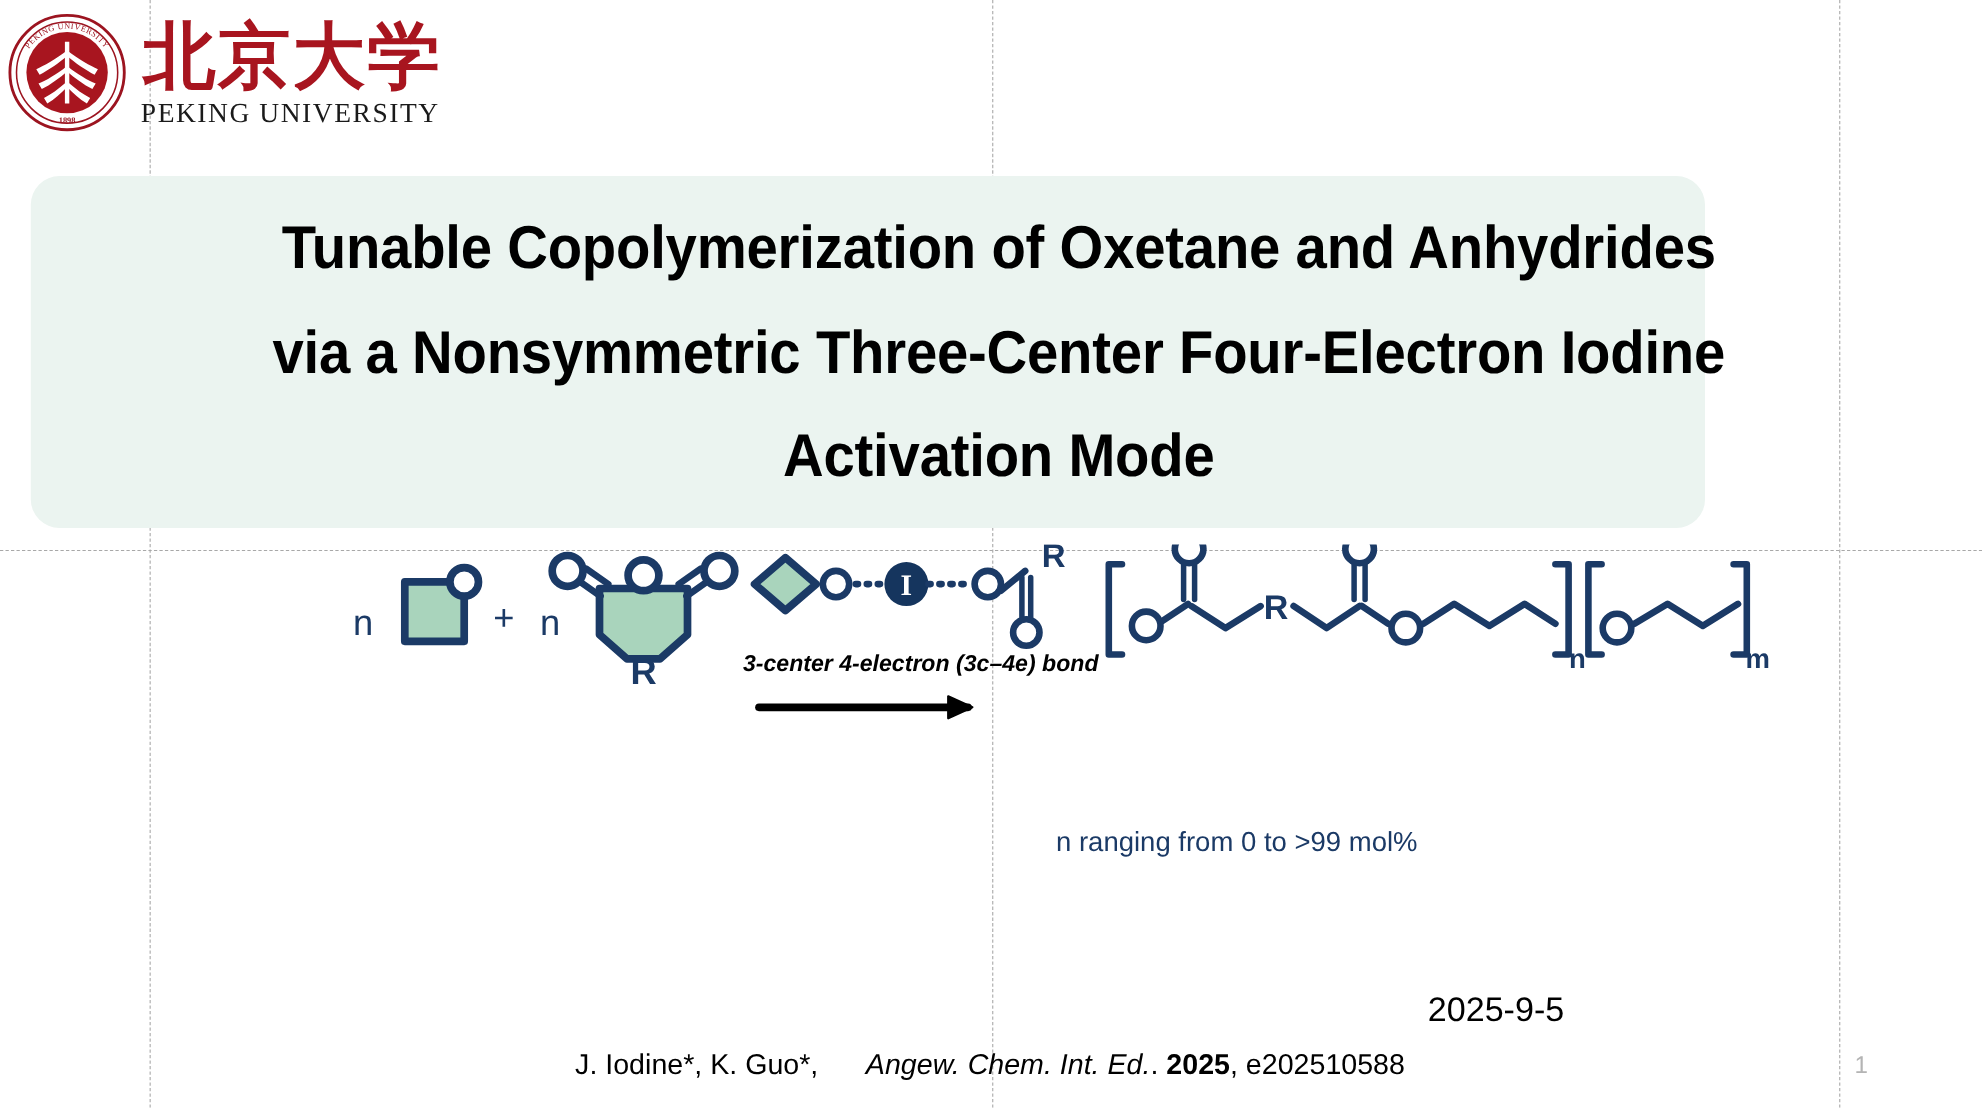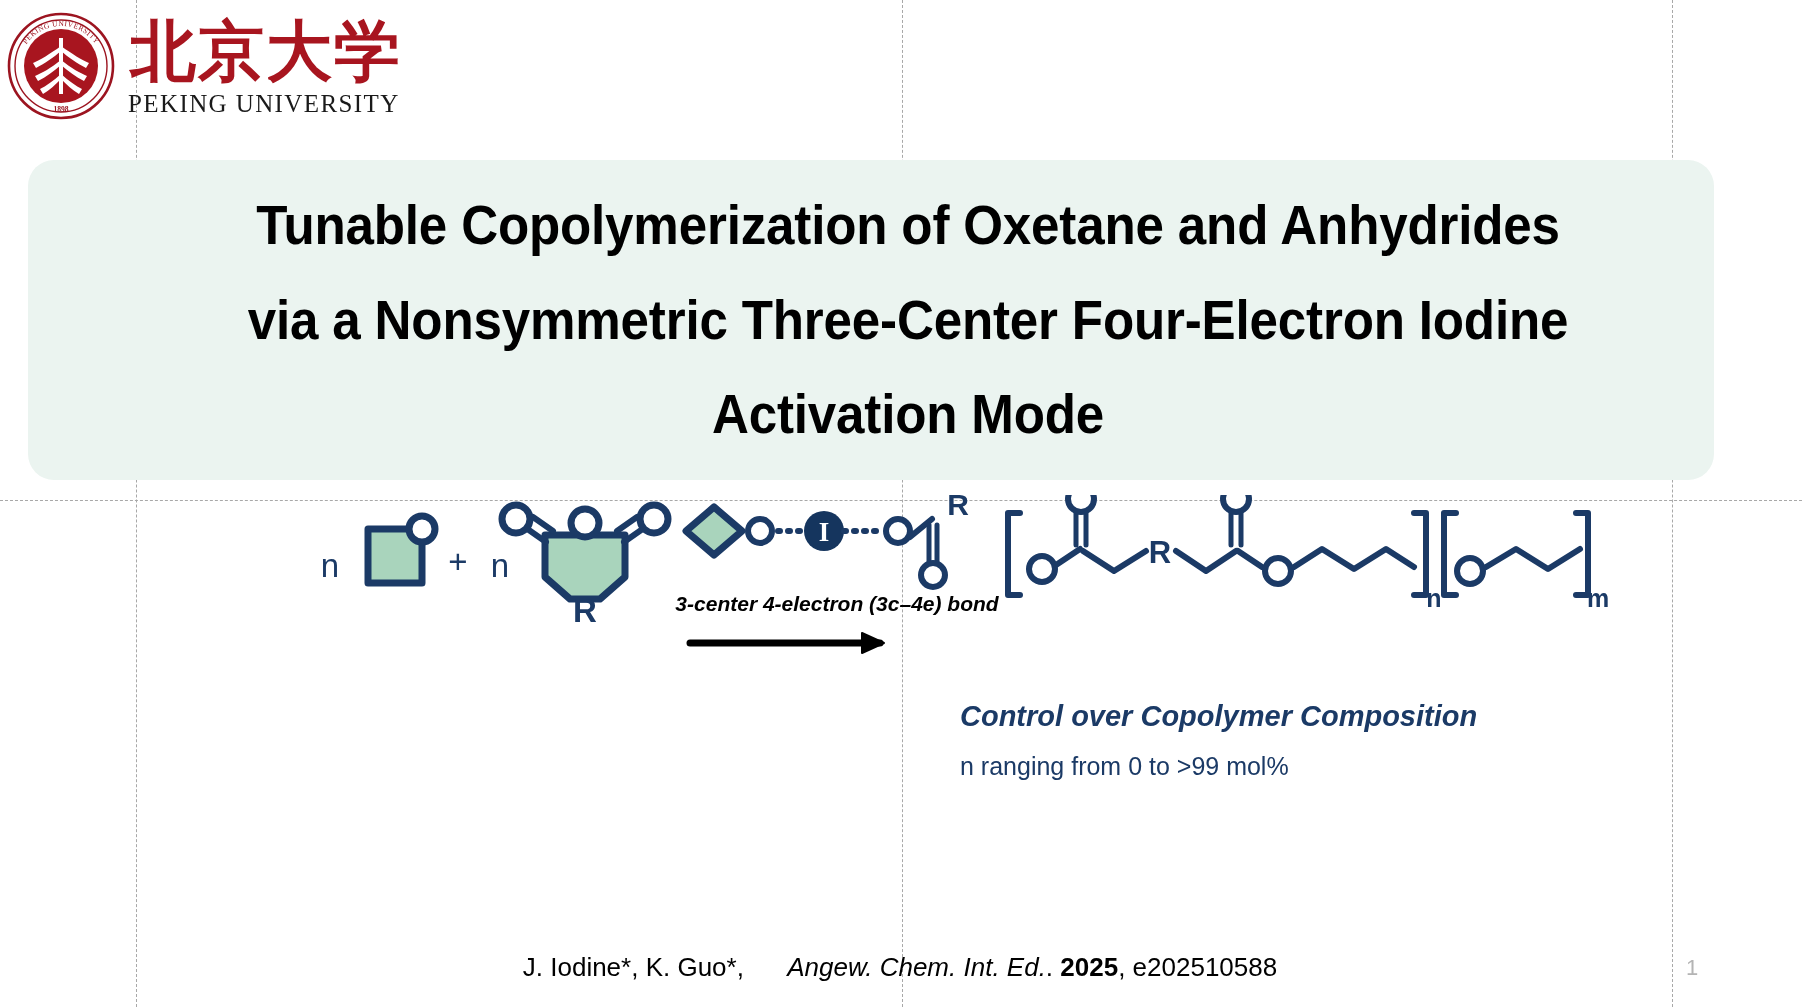--- a/index.html
+++ b/index.html
@@ -14,21 +14,21 @@
 
   
   .logo-area{position:absolute;left:0;top:2px;width:430px;height:128px;}
   .seal{position:absolute;left:6px;top:8px;width:110px;height:112px;}
   .pku-cn{position:absolute;left:128px;top:6px;width:290px;height:84px;}
   .pku-en{position:absolute;left:128px;top:88px;width:250px;height:30px;
           font-family:"Liberation Serif","DejaVu Serif",serif;
           font-size:25px;letter-spacing:1.4px;color:#1a1a1a;white-space:nowrap;}
 
   
-  .title-box{position:absolute;left:28px;top:160px;width:1686px;height:320px;
+  .title-box{position:absolute;left:28px;top:160px;width:1522px;height:320px;
              background:#ebf4f0;border-radius:26px;}
   .title-text{position:absolute;left:60px;top:0;width:1640px;height:320px;
               display:flex;align-items:center;justify-content:center;
               text-align:center;font-weight:bold;font-size:55px;line-height:1.72;
               color:#000;letter-spacing:-0.2px;
               font-family:"Liberation Sans","DejaVu Sans",sans-serif;
               transform:scaleX(0.93);transform-origin:center center;}
 
   
   .scheme{position:absolute;left:0;top:495px;width:1802px;height:260px;}
@@ -169,22 +169,22 @@
           <circle cx="460" cy="76" r="13" fill="#ffffff" stroke="#1b3a66" stroke-width="6"></circle>
           <path d="M476 72 L506 54 L538 74 L570 54" stroke-width="6"></path>
           <path d="M566 18 L578 18 L578 100 L566 100" stroke-width="6"></path>
           <text x="588" y="112" fill="#1b3a66" stroke="none" font-family="'Liberation Sans',sans-serif" font-size="25" font-weight="bold" text-anchor="middle">m</text>
         </g>
       </g>
     </svg>
   </div>
 
   <div class="cap-3c4e">3-center 4-electron (3c–4e) bond</div>
-  <div class="cap-ctrl">Control over Copolymer Composition</div>
   <div class="cap-range">n ranging from 0 to &gt;99 mol%</div>
 
+  <div class="pres-date">2025-9-5</div>
 
   <div class="citation">
     <span>J. Iodine*, K. Guo*, </span><i>Angew. Chem. Int. Ed.</i><span>. </span><b>2025</b><span>, e202510588</span>
   </div>
 
   <div class="page-num">1</div>
 </div>
 
 </body></html>

